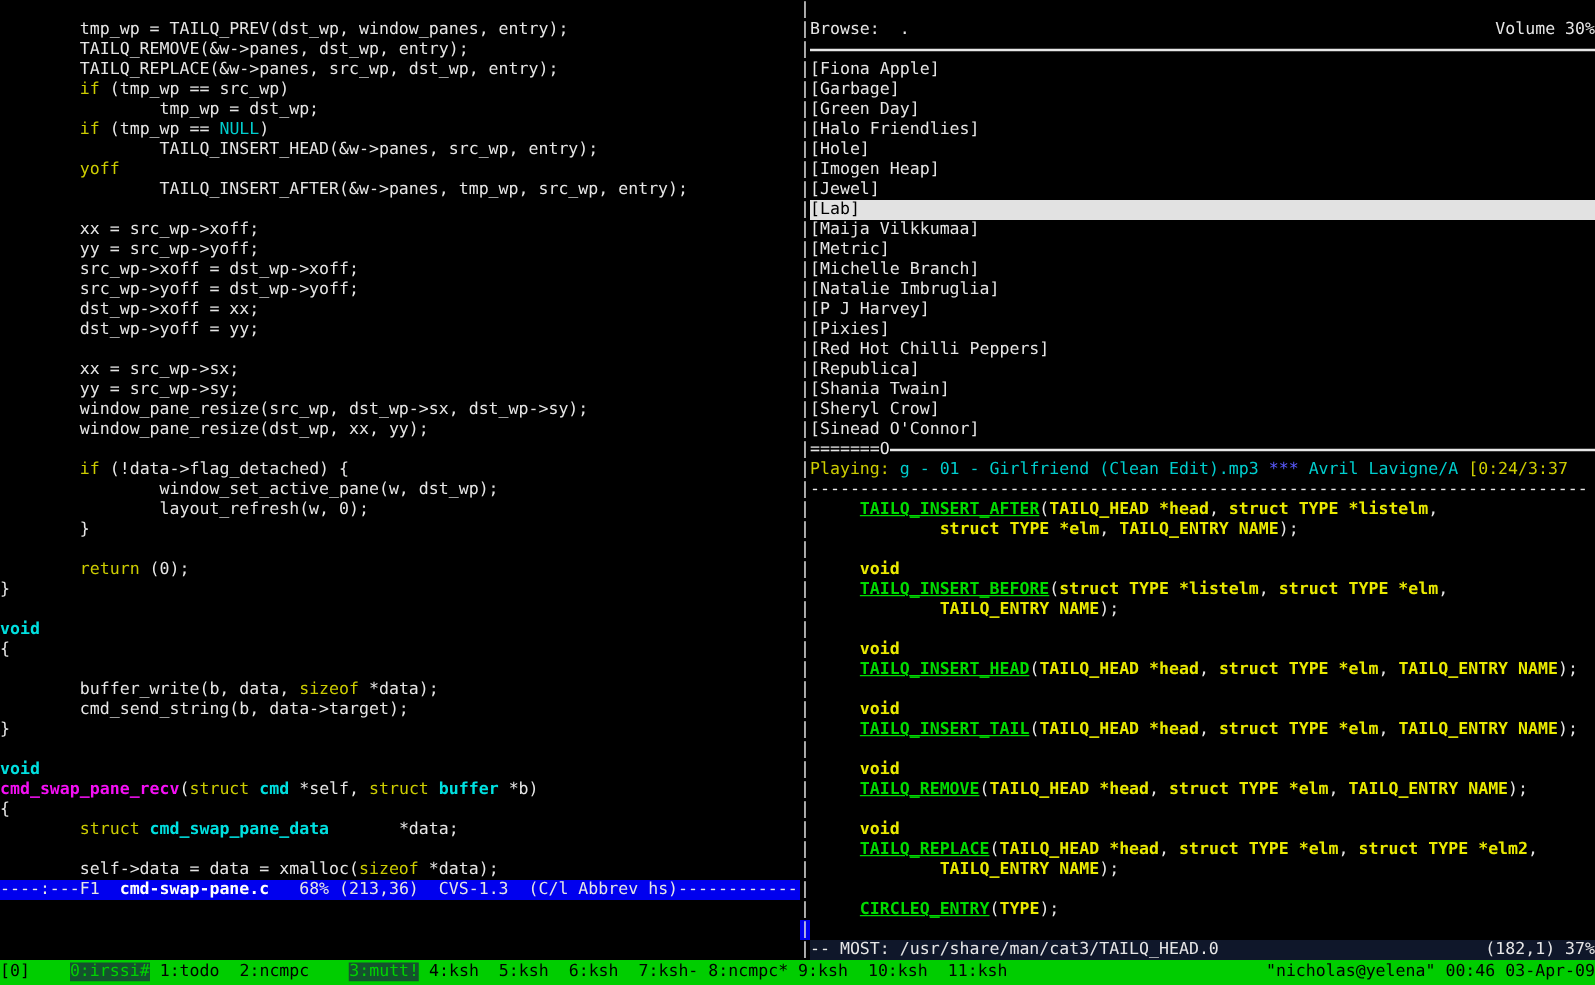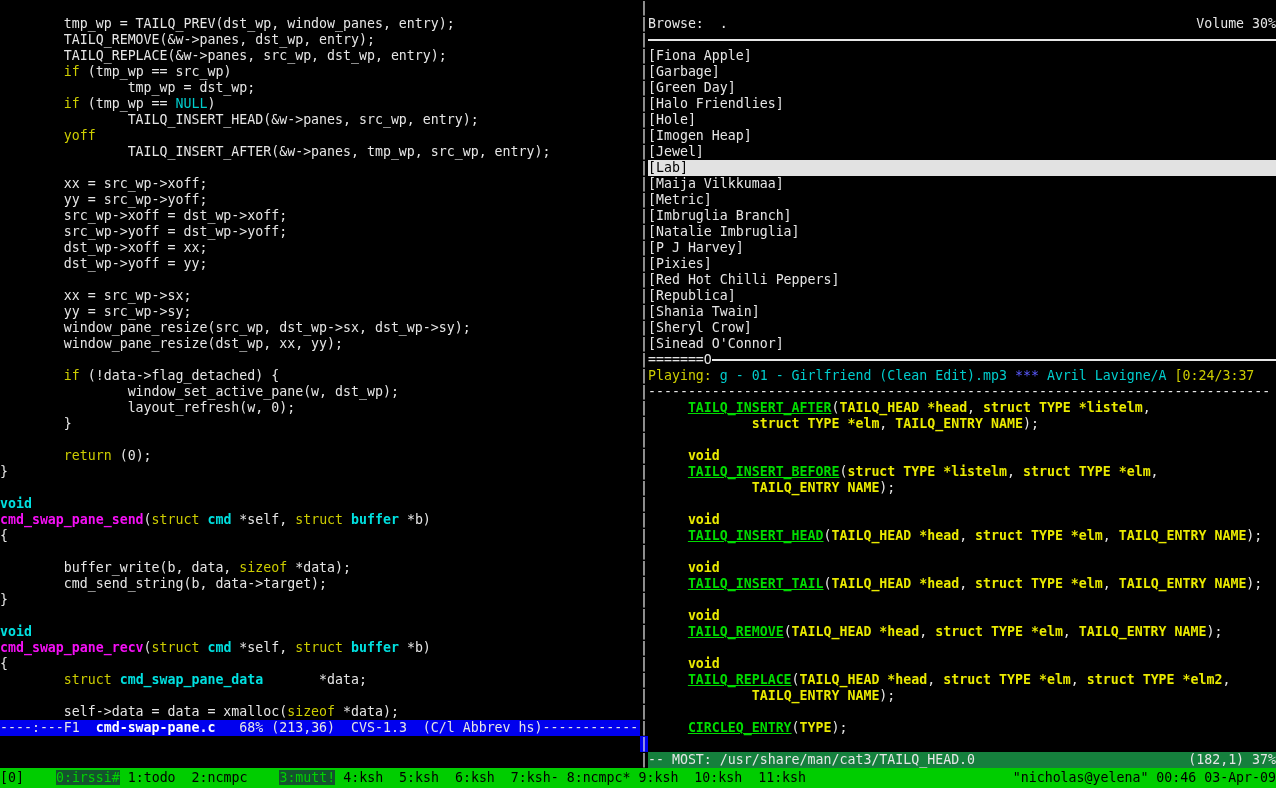--- a/index.html
+++ b/index.html
@@ -7,21 +7,21 @@
           font-family:"DejaVu Sans Mono",monospace;font-size:13.25px;line-height:16px;color:#e6e6e6;}
   pre{margin:0;font:inherit;white-space:pre;}
   .row{height:16px;overflow:hidden;}
   .flex{display:flex;justify-content:space-between;}
   #left-pane{position:absolute;left:0;top:0;width:640px;}
   #divider{position:absolute;left:640px;top:0;width:8px;}
   #divider .row{color:#e6e6e6;}
   #divider .row.blue{background:#0000ee;}
   #right-pane{position:absolute;left:648px;top:16px;width:628px;}
   .modeline{background:#0000ee;color:#e6e6e6;}
-  .statusbar{background:#15803d;color:#e6e6e6;}
+  .statusbar{background:#0f172a;color:#e6e6e6;}
   .hline{height:2px;background:#e6e6e6;margin-top:7px;}
   .seek{display:flex;}
   .seek .fill{flex:1;}
   .sel{background:#e2e2e2;color:#000;}
   #tmux-bar{position:absolute;left:0;top:768px;width:1276px;height:20px;background:#00cd00;color:#000;
             display:flex;justify-content:space-between;align-items:center;}
   #tmux-bar pre{display:inline;}
   .rev{background:#14532d;color:#00d400;margin-left:24px;}
   
   .p,.w{color:#e6e6e6;}
@@ -67,21 +67,20 @@
         <pre class="row"></pre>
         <pre class="row"><span class="p">        </span><span class="y">if</span><span class="p"> (!data-&gt;flag_detached) {</span></pre>
         <pre class="row"><span class="p">                window_set_active_pane(w, dst_wp);</span></pre>
         <pre class="row"><span class="p">                layout_refresh(w, 0);</span></pre>
         <pre class="row"><span class="p">        }</span></pre>
         <pre class="row"></pre>
         <pre class="row"><span class="p">        </span><span class="y">return</span><span class="p"> (0);</span></pre>
         <pre class="row"><span class="p">}</span></pre>
         <pre class="row"></pre>
         <pre class="row"><span class="c">void</span></pre>
-        <pre class="row"><span class="m">cmd_swap_pane_send</span><span class="p">(</span><span class="y">struct</span><span class="p"> </span><span class="c">cmd</span><span class="p"> *self, </span><span class="y">struct</span><span class="p"> </span><span class="c">buffer</span><span class="p"> *b)</span></pre>
         <pre class="row"><span class="p">{</span></pre>
         <pre class="row"></pre>
         <pre class="row"><span class="p">        buffer_write(b, data, </span><span class="y">sizeof</span><span class="p"> *data);</span></pre>
         <pre class="row"><span class="p">        cmd_send_string(b, data-&gt;target);</span></pre>
         <pre class="row"><span class="p">}</span></pre>
         <pre class="row"></pre>
         <pre class="row"><span class="c">void</span></pre>
         <pre class="row"><span class="m">cmd_swap_pane_recv</span><span class="p">(</span><span class="y">struct</span><span class="p"> </span><span class="c">cmd</span><span class="p"> *self, </span><span class="y">struct</span><span class="p"> </span><span class="c">buffer</span><span class="p"> *b)</span></pre>
         <pre class="row"><span class="p">{</span></pre>
         <pre class="row"><span class="p">        </span><span class="y">struct</span><span class="p"> </span><span class="c">cmd_swap_pane_data</span><span class="p">       *data;</span></pre>
@@ -157,21 +156,21 @@
         <pre class="row">[Fiona Apple]</pre>
         <pre class="row">[Garbage]</pre>
         <pre class="row">[Green Day]</pre>
         <pre class="row">[Halo Friendlies]</pre>
         <pre class="row">[Hole]</pre>
         <pre class="row">[Imogen Heap]</pre>
         <pre class="row">[Jewel]</pre>
         <pre class="row sel">[Lab]</pre>
         <pre class="row">[Maija Vilkkumaa]</pre>
         <pre class="row">[Metric]</pre>
-        <pre class="row">[Imbruglia Branch]</pre>
+        <pre class="row">[Michelle Branch]</pre>
         <pre class="row">[Natalie Imbruglia]</pre>
         <pre class="row">[P J Harvey]</pre>
         <pre class="row">[Pixies]</pre>
         <pre class="row">[Red Hot Chilli Peppers]</pre>
         <pre class="row">[Republica]</pre>
         <pre class="row">[Shania Twain]</pre>
         <pre class="row">[Sheryl Crow]</pre>
         <pre class="row">[Sinead O'Connor]</pre>
       </div>
     <div class="row seek">

